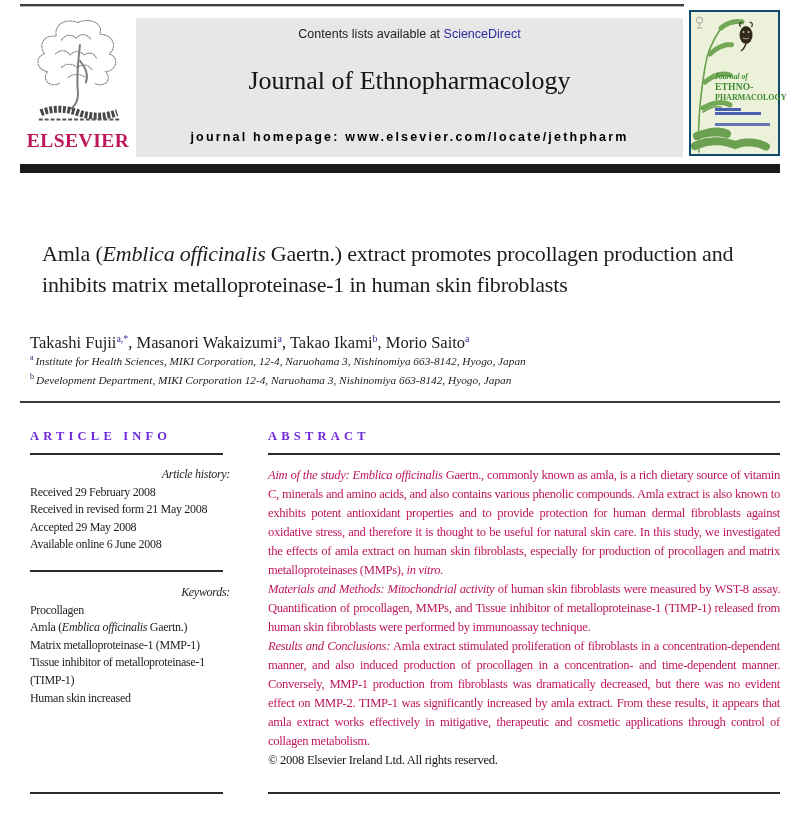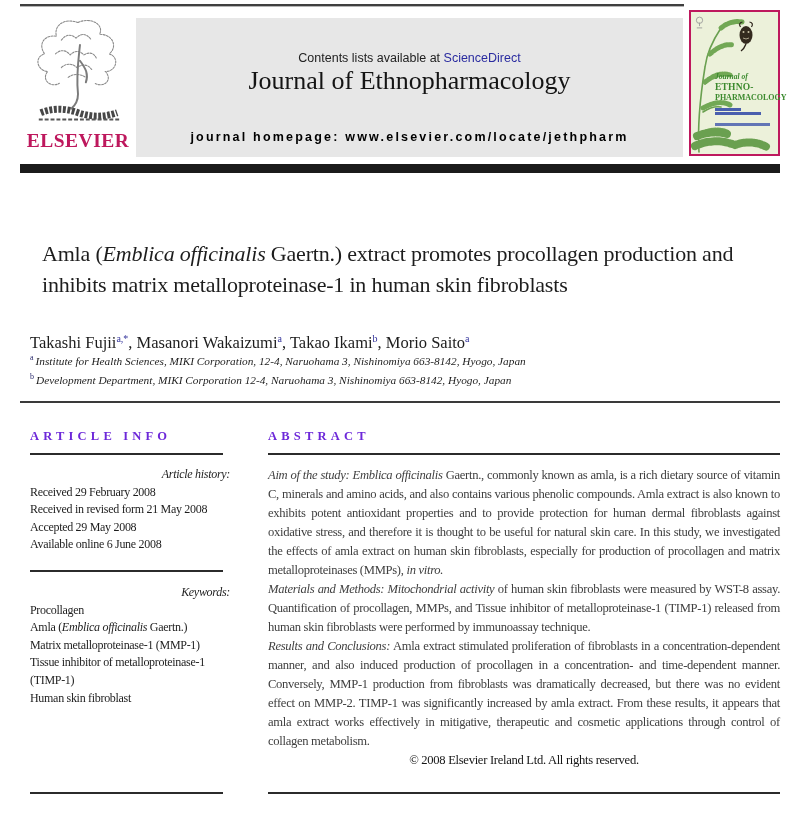--- a/index.html
+++ b/index.html
@@ -11,31 +11,31 @@
   
   .top-rule { position:absolute; left:20px; top:4px; width:664px; height:3px;
     border-top:2px solid #3f3f3f; border-bottom:1px solid #b5b5b5; box-sizing:border-box; }
 
   .logo { position:absolute; left:22px; top:12px; width:112px; height:148px; text-align:center; cursor:pointer; }
   .logo svg { width:98px; height:120px; display:block; margin:0 auto; }
   .logo-text { font-weight:bold; font-size:19.5px; letter-spacing:0.5px; color:#be185d; margin-top:-2px; }
 
   .header-box { position:absolute; left:136px; top:18px; width:547px; height:139px; background:#e7e7e7; }
   .contents-line { position:absolute; top:9px; width:100%; text-align:center;
-    font-family:"Liberation Sans", sans-serif; font-size:12.5px; color:#222;margin-top:24px; }
+    font-family:"Liberation Sans", sans-serif; font-size:12.5px; color:#222; }
   .sd { color:#2a2ba0; cursor:pointer; }
   .journal-title { position:absolute; top:48px; width:100%; text-align:center;
     font-size:26px; color:#141414; }
   .homepage-line { position:absolute; bottom:13px; width:100%; text-align:center;
     font-family:"Liberation Sans", sans-serif; font-size:12.5px; font-weight:bold;
     letter-spacing:2.2px; color:#000000; cursor:pointer; }
 
   
   .cover { position:absolute; left:689px; top:10px; width:91px; height:146px;
-    background:#ecf1da; border:2px solid #be185d; box-sizing:border-box; cursor:pointer; }
+    background:#ecf1da; border:2px solid #0c4a6e; box-sizing:border-box; cursor:pointer; }
   .cover svg.cover-tree { position:absolute; left:0; top:0; width:87px; height:142px; }
   .cover svg.mini-logo { position:absolute; left:4px; top:4px; width:9px; height:13px; }
   .cover svg.mask { position:absolute; left:45px; top:9px; width:20px; height:32px; }
   .cover-journal-of { position:absolute; top:60px; left:24px; font-size:7.5px; font-style:italic;
     font-weight:bold; color:#3c8a2e; }
   .cover-t1 { position:absolute; top:70px; left:24px; font-size:9.5px; font-weight:bold;
     color:#3c8a2e; letter-spacing:0.2px; }
   .cover-t2 { position:absolute; top:81px; left:24px; font-size:8px; font-weight:bold; color:#3c8a2e; }
   .cover-bar { position:absolute; left:24px; height:2.5px; background:#4a5fae; }
   .cover-bar.b1 { top:96px; width:26px; }
@@ -60,22 +60,22 @@
   .col-rule { height:2px; background:#2b2b2b; margin-top:9px; margin-bottom:11px; }
 
   .info-col { position:absolute; left:30px; top:429px; width:200px; }
   .info-col .col-rule { width:193px; }
   .info-line, .info-label { font-size:12px; line-height:17.6px; letter-spacing:-0.3px; color:#1d1d1d; }
   .it { font-style:italic;text-align:right; }
   .rule2 { margin-top:16px; margin-bottom:12px; }
 
   .abs-col { position:absolute; left:268px; top:429px; width:512px; }
   .abs-text p { margin:0; text-align:justify; font-size:12.6px; line-height:19px;
-    letter-spacing:-0.3px; color:#404040; }
-  .copyright { text-align:center; font-size:12.6px; letter-spacing:-0.3px; margin-top:2px; color:#161616; }
+    letter-spacing:-0.3px; color:#be185d; }
+  .copyright { text-align:left; font-size:12.6px; letter-spacing:-0.3px; margin-top:2px; color:#161616; }
 
   .bottom-rule { position:absolute; top:792px; height:2px; background:#2b2b2b; }
   .bottom-rule.left { left:30px; width:193px; }
   .bottom-rule.right { left:268px; width:512px; }
 </style>
 </head>
 <body>
 
 <div class="page">
 
@@ -170,21 +170,21 @@
     <div class="info-line">Received 29 February 2008</div>
     <div class="info-line">Received in revised form 21 May 2008</div>
     <div class="info-line">Accepted 29 May 2008</div>
     <div class="info-line">Available online 6 June 2008</div>
     <div class="col-rule rule2"></div>
     <div class="info-label it">Keywords:</div>
     <div class="info-line">Procollagen</div>
     <div class="info-line"><span>Amla (</span><i>Emblica officinalis</i><span> Gaertn.)</span></div>
     <div class="info-line">Matrix metalloproteinase-1 (MMP-1)</div>
     <div class="info-line">Tissue inhibitor of metalloproteinase-1 (TIMP-1)</div>
-    <div class="info-line">Human skin fibroblast</div>
+    <div class="info-line">Human skin increased</div>
   </div>
 
   <div class="abs-col">
     <div class="sec-heading">ABSTRACT</div>
     <div class="col-rule"></div>
     <div class="abs-text">
       <p><i>Aim of the study: Emblica officinalis</i><span> Gaertn., commonly known as amla, is a rich dietary source of vitamin C, minerals and amino acids, and also contains various phenolic compounds. Amla extract is also known to exhibits potent antioxidant properties and to provide protection for human dermal fibroblasts against oxidative stress, and therefore it is thought to be useful for natural skin care. In this study, we investigated the effects of amla extract on human skin fibroblasts, especially for production of procollagen and matrix metalloproteinases (MMPs), </span><i>in vitro.</i></p>
       <p><i>Materials and Methods: Mitochondrial activity</i><span> of human skin fibroblasts were measured by WST-8 assay. Quantification of procollagen, MMPs, and Tissue inhibitor of metalloproteinase-1 (TIMP-1) released from human skin fibroblasts were performed by immunoassay technique.</span></p>
       <p><i>Results and Conclusions:</i><span> Amla extract stimulated proliferation of fibroblasts in a concentration-dependent manner, and also induced production of procollagen in a concentration- and time-dependent manner. Conversely, MMP-1 production from fibroblasts was dramatically decreased, but there was no evident effect on MMP-2. TIMP-1 was significantly increased by amla extract. From these results, it appears that amla extract works effectively in mitigative, therapeutic and cosmetic applications through control of collagen metabolism.</span></p>
     </div>

